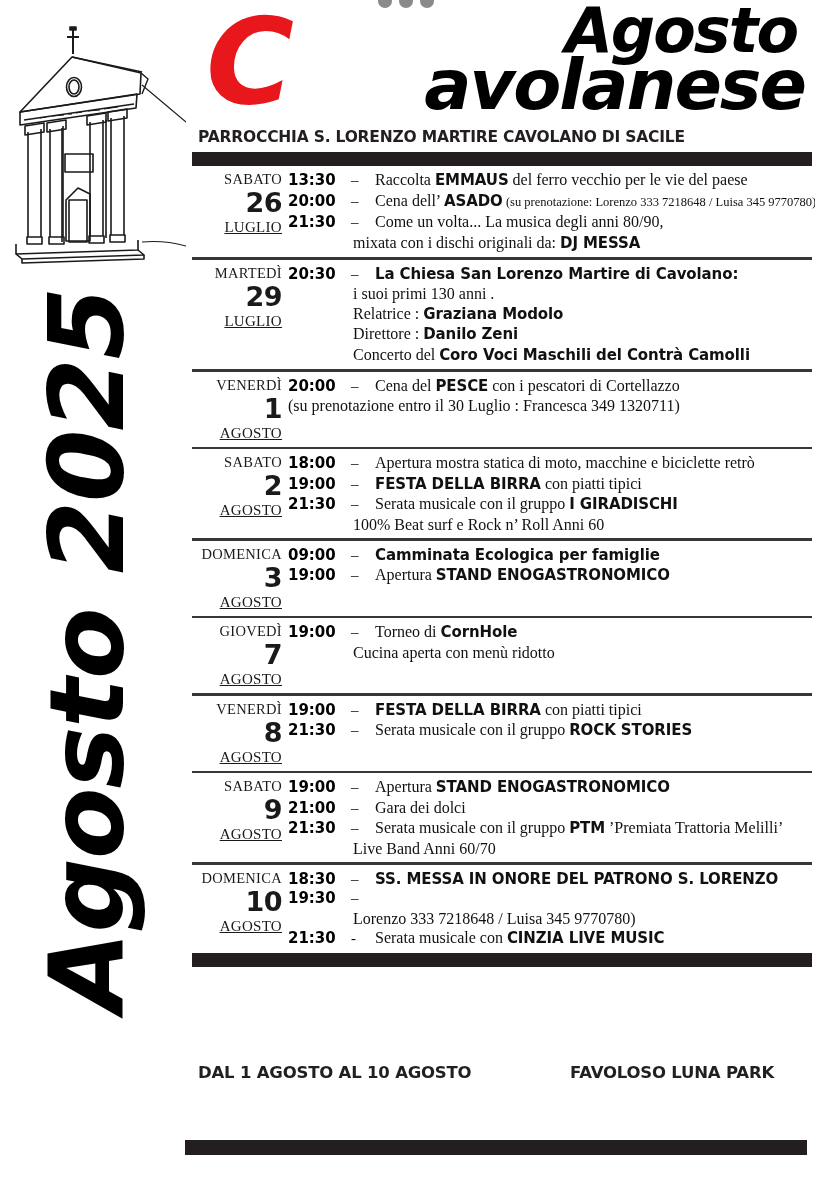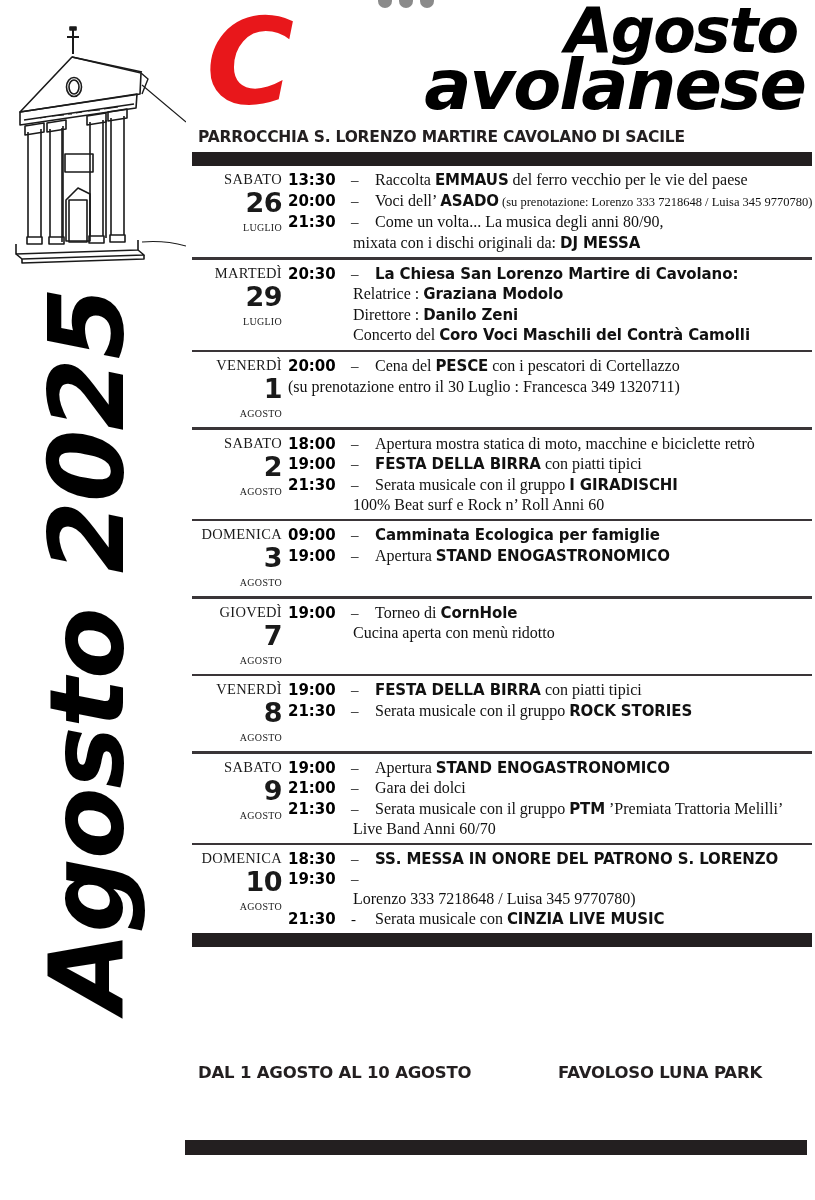--- a/index.html
+++ b/index.html
@@ -96,21 +96,21 @@
     font-family: "Liberation Serif", serif;
     color: #1a1a1a;
     padding-top: 2px;
   }
   .dow { font-size: 14.5px; letter-spacing: 0.3px; line-height: 17px; }
   .daynum {
     font-family: "DejaVu Sans", sans-serif;
     font-weight: bold; font-size: 27px; line-height: 30px;
     letter-spacing: -0.5px;
   }
-  .month { font-size: 10px; letter-spacing: 0.3px; line-height: 19px; }
+  .month { font-size: 15px; letter-spacing: 0.3px; line-height: 19px; text-decoration: underline; }
 
   .items-col { flex: 1 1 auto; padding-left: 6px; padding-top: 1px; }
   .evt-line { display: flex; align-items: baseline; line-height: 19.5px; white-space: nowrap; gap: 11px; }
   .evt-time {
     font-family: "DejaVu Sans", sans-serif;
     font-weight: bold; font-size: 15px;
     flex: 0 0 52px; color: #000;
   }
   .evt-dash { flex: 0 0 13px; font-size: 15px; color: #000; }
   .evt-body { font-size: 16px; color: #111; }
@@ -119,21 +119,21 @@
   b.sans { font-family: "DejaVu Sans", sans-serif; font-weight: bold; font-size: 15px; letter-spacing: -0.1px; }
   span.small { font-family: Liberation Serif, serif; font-size: 12.5px; }
 
   
   #footer-line {
     position: absolute; left: 198px; top: 1063px;
     width: 610px;
     display: flex;
     font-family: "DejaVu Sans", sans-serif;
     font-weight: bold; font-size: 16.5px;
-    color: #231f20; letter-spacing: -0.2px;
+    color: #231f20; letter-spacing: -0.2px; gap: 12px;
   }
   #footer-left { flex: 0 0 360px; }
   #bar-bottom {
     position: absolute; left: 185px; top: 1140px;
     width: 622px; height: 15px; background: #231f20;
   }
 </style>
 </head>
 <body>
 
@@ -227,21 +227,21 @@
           </div>
           <div class="items-col">
             <div class="evt-line">
               <span class="evt-time">13:30</span>
               <span class="evt-dash">–</span>
               <span class="evt-body"><span>Raccolta </span><b class="sans">EMMAUS</b><span> del ferro vecchio per le vie del paese</span></span>
             </div>
             <div class="evt-line">
               <span class="evt-time">20:00</span>
               <span class="evt-dash">–</span>
-              <span class="evt-body"><span>Voci dell’ </span><b class="sans">ASADO</b><span class="small">  (su prenotazione: Lorenzo 333 7218648 / Luisa 345 9770780)</span></span>
+              <span class="evt-body"><span>Cena dell’ </span><b class="sans">ASADO</b><span class="small">  (su prenotazione: Lorenzo 333 7218648 / Luisa 345 9770780)</span></span>
             </div>
             <div class="evt-line">
               <span class="evt-time">21:30</span>
               <span class="evt-dash">–</span>
               <span class="evt-body"><span>Come un volta... La musica degli anni 80/90,</span></span>
             </div>
             <div class="evt-cont"><span>mixata con i dischi originali da: </span><b class="sans">DJ MESSA</b></div>
           </div>
         </div>
         <div class="rule"></div>
@@ -250,20 +250,21 @@
             <div class="dow">MARTEDÌ</div>
             <div class="daynum">29</div>
             <div class="month">LUGLIO</div>
           </div>
           <div class="items-col">
             <div class="evt-line">
               <span class="evt-time">20:30</span>
               <span class="evt-dash">–</span>
               <span class="evt-body"><b class="sans">La Chiesa San Lorenzo Martire di Cavolano:</b></span>
             </div>
+            <div class="evt-cont"><span>i suoi primi 130 anni .</span></div>
             <div class="evt-cont"><span>Relatrice :  </span><b class="sans">Graziana Modolo</b></div>
             <div class="evt-cont"><span>Direttore : </span><b class="sans">Danilo Zeni</b></div>
             <div class="evt-cont"><span>Concerto del </span><b class="sans">Coro Voci Maschili del Contrà Camolli</b></div>
           </div>
         </div>
         <div class="rule"></div>
         <div class="event-row">
           <div class="date-col">
             <div class="dow">VENERDÌ</div>
             <div class="daynum">1</div>

